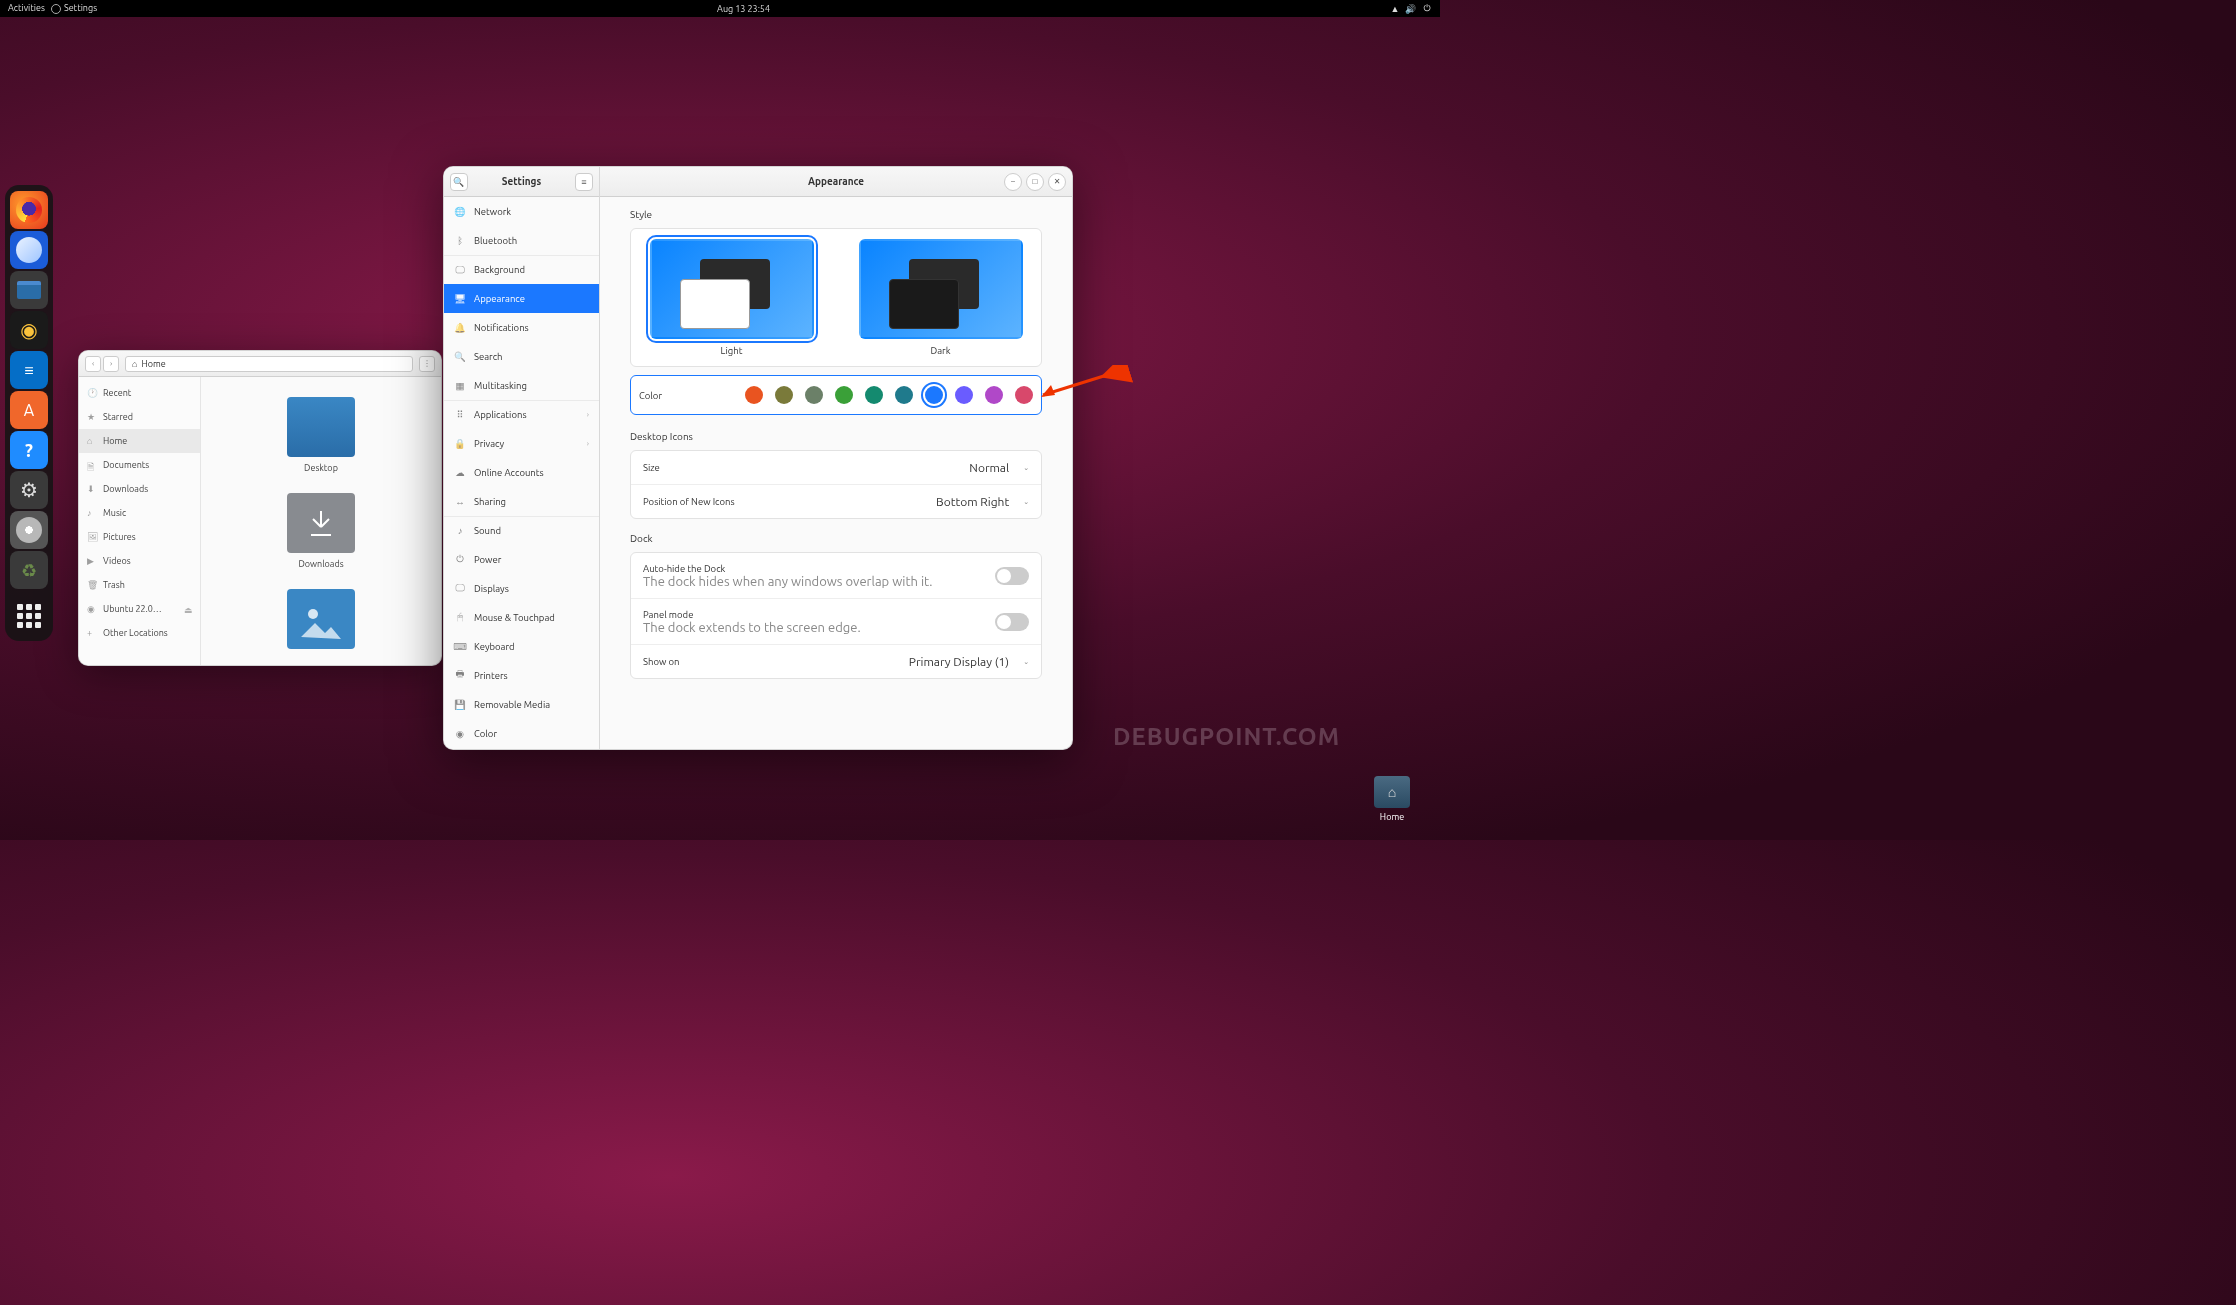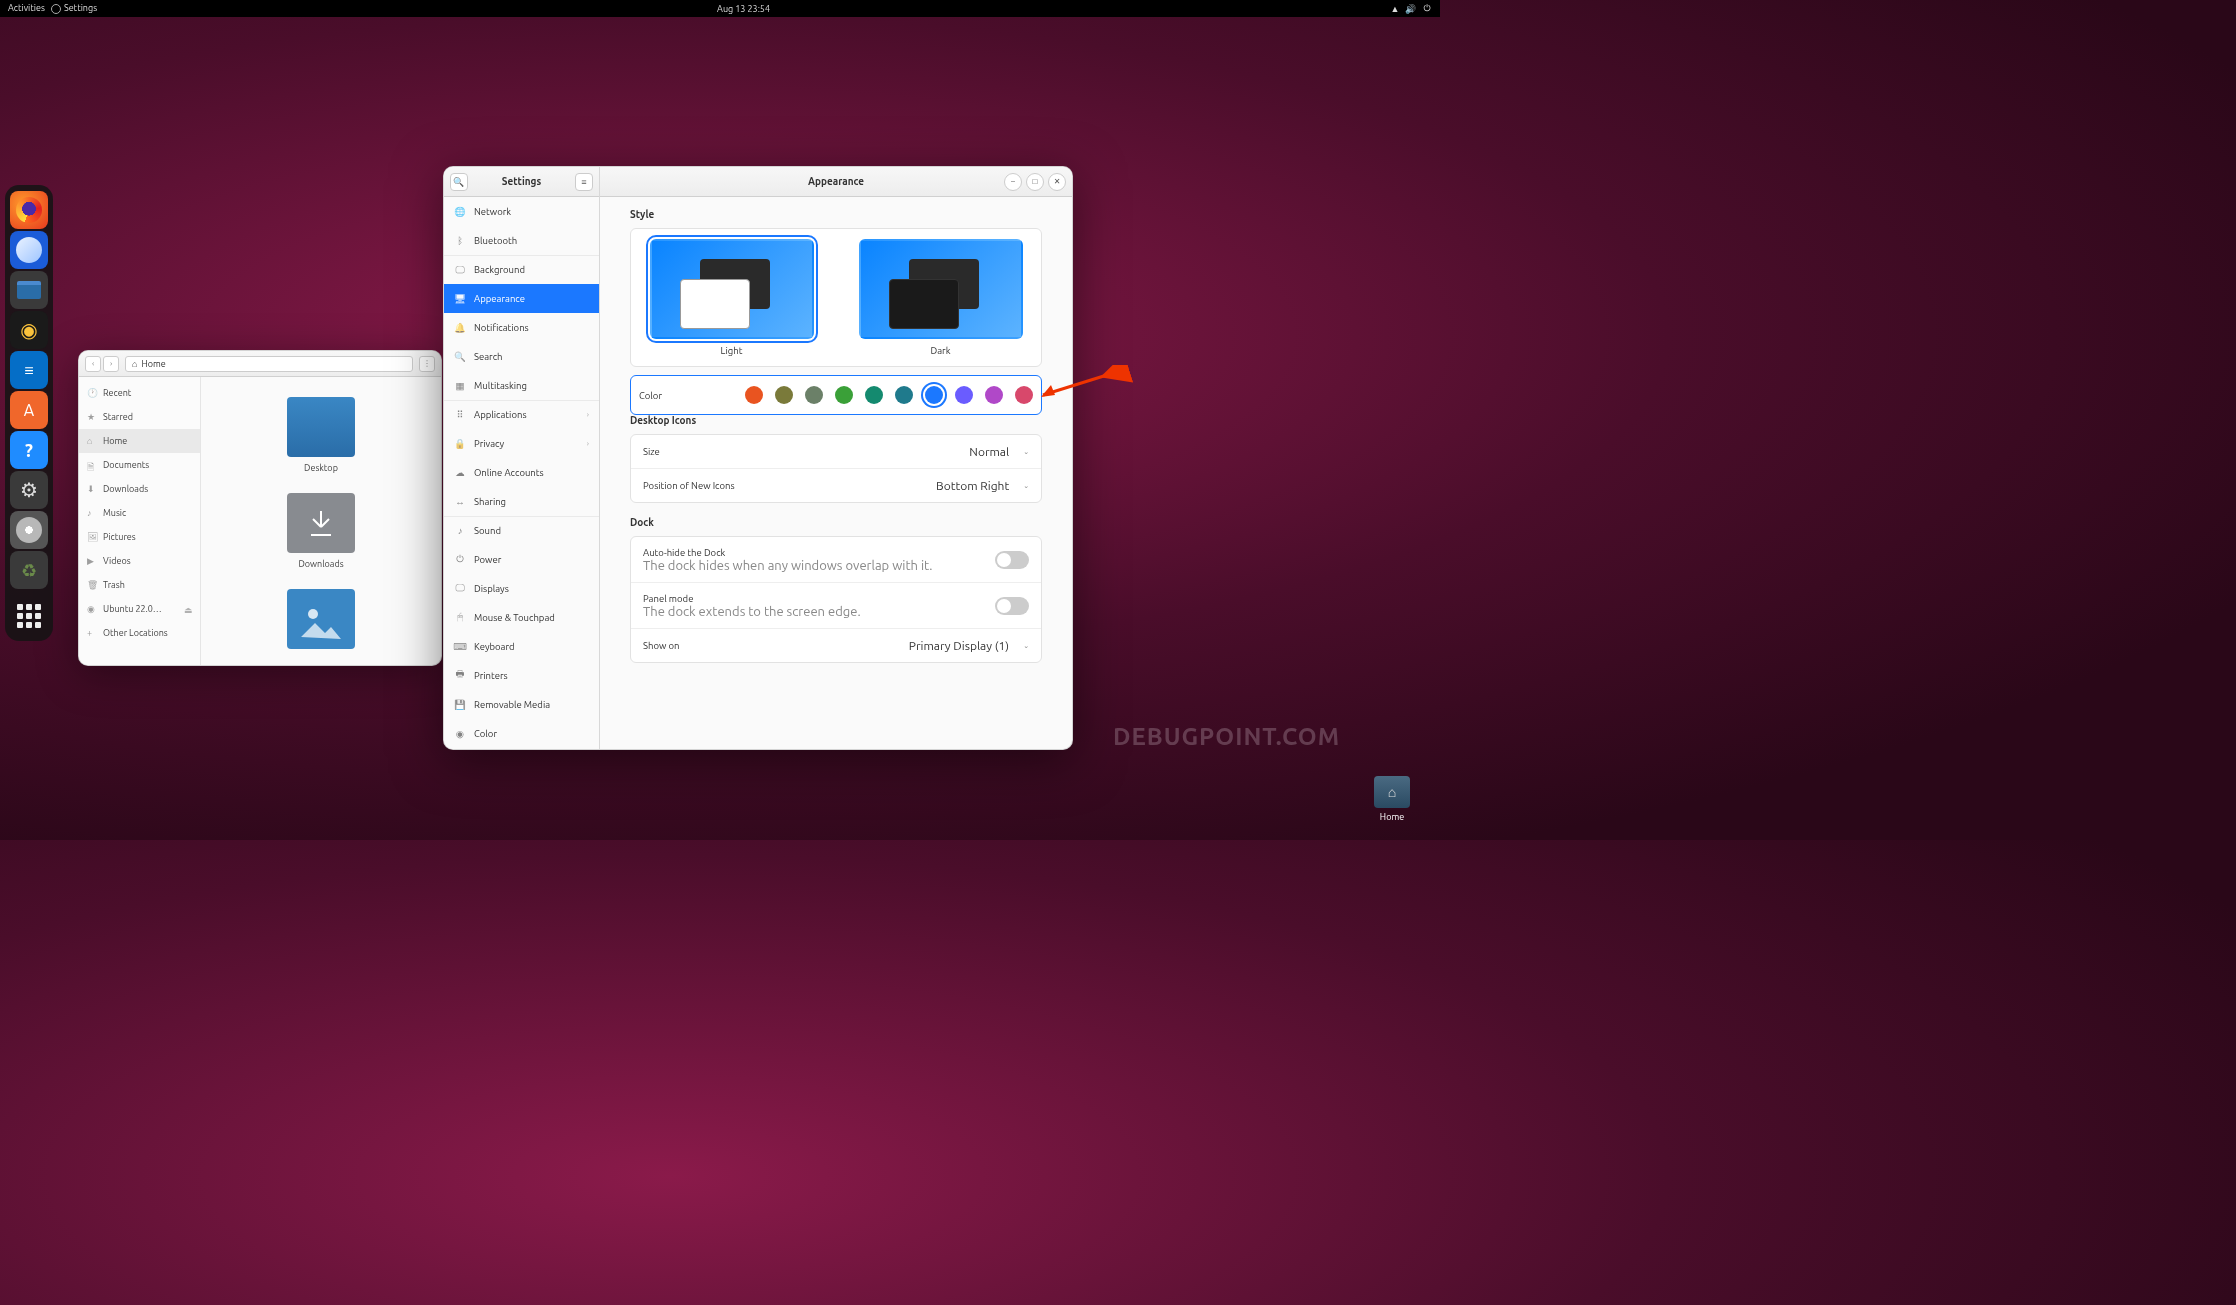--- a/index.html
+++ b/index.html
@@ -53,21 +53,21 @@
 .sb-item.sep{border-top:1px solid #eaeaea}
 .sb-item.active{background:#1b78ff;color:#fff}
 .sb-item.active .ic{opacity:.95}
 .sb-item .chev{margin-left:auto;opacity:.4;font-size:8px}
 .settings-main{flex:1;display:flex;flex-direction:column}
 .settings-main-header{height:30px;background:linear-gradient(#f7f7f7,#ededed);border-bottom:1px solid #d0d0d0;display:flex;align-items:center;justify-content:center;position:relative}
 .settings-main-header .title{font-size:10px;font-weight:600;color:#333}
 .win-controls{position:absolute;right:6px;display:flex;gap:4px}
 .win-btn{width:18px;height:18px;background:#fff;border:1px solid #ccc;border-radius:50%;display:flex;align-items:center;justify-content:center;font-size:8px;color:#555;cursor:pointer}
 .settings-content{flex:1;overflow-y:auto;padding:12px 30px;font-size:10px;color:#333}
-.section-label{font-size:10px;font-weight:700;margin-bottom:8px;color:#333}
+.section-label{font-size:10px;font-weight:400;margin-bottom:8px;color:#333}
 .style-row{display:flex;gap:16px;border:1px solid #e2e2e2;border-radius:6px;padding:10px;background:#fff;flex-direction:column}
 .style-options{display:flex;gap:28px;justify-content:space-around}
 .style-opt{display:flex;flex-direction:column;align-items:center;gap:6px;cursor:pointer}
 .style-thumb{width:164px;height:100px;border-radius:6px;background:linear-gradient(135deg,#0a84ff,#5cb3ff);border:2px solid transparent;display:flex;align-items:center;justify-content:center;position:relative}
 .style-thumb.selected{outline:2px solid #1b78ff;outline-offset:2px}
 .style-thumb .win-sample{position:absolute;width:70px;height:50px;border-radius:4px}
 .style-thumb .win-sample.back{background:#2a2a2a;top:18px;left:48px}
 .style-thumb .win-sample.front{background:#fff;top:38px;left:28px;border:1px solid #999}
 .style-thumb.dark .win-sample.front{background:#1a1a1a;border:1px solid #333}
 .style-caption{font-size:9.5px}
@@ -373,21 +373,21 @@
             <div class="swatch" style="background: rgb(58, 160, 56);"></div>
             <div class="swatch" style="background: rgb(20, 138, 111);"></div>
             <div class="swatch" style="background: rgb(31, 122, 140);"></div>
             <div class="swatch sel" style="background: rgb(27, 120, 255);"></div>
             <div class="swatch" style="background: rgb(106, 92, 255);"></div>
             <div class="swatch" style="background: rgb(176, 72, 200);"></div>
             <div class="swatch" style="background: rgb(216, 72, 107);"></div>
           </div>
       </div>
 
-      <div class="section-label" style="">Desktop Icons</div>
+      <div class="section-label" style="margin-top:16px">Desktop Icons</div>
       <div class="list-card">
         <div class="list-row">
           <span class="lbl">Size</span>
             <div class="grow"></div>
           <span class="val">Normal</span>
             <span class="dropdown-chev">⌄</span>
         </div>
         <div class="list-row">
           <span class="lbl">Position of New Icons</span>
             <div class="grow"></div>

